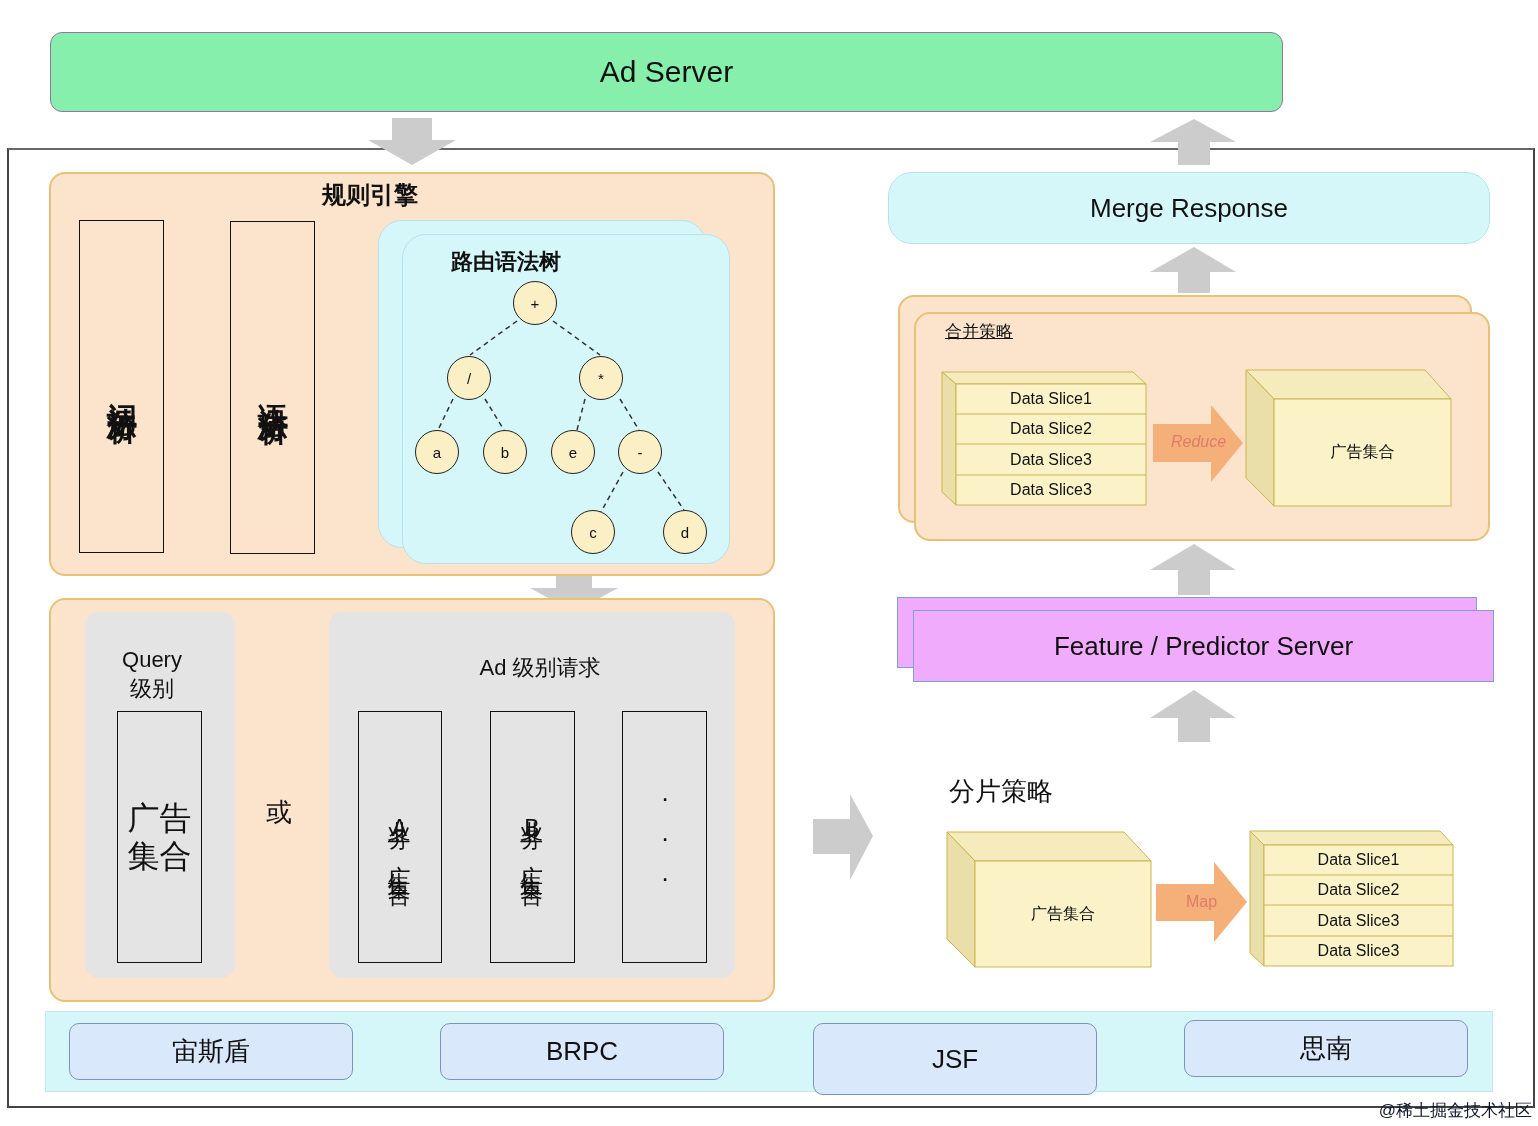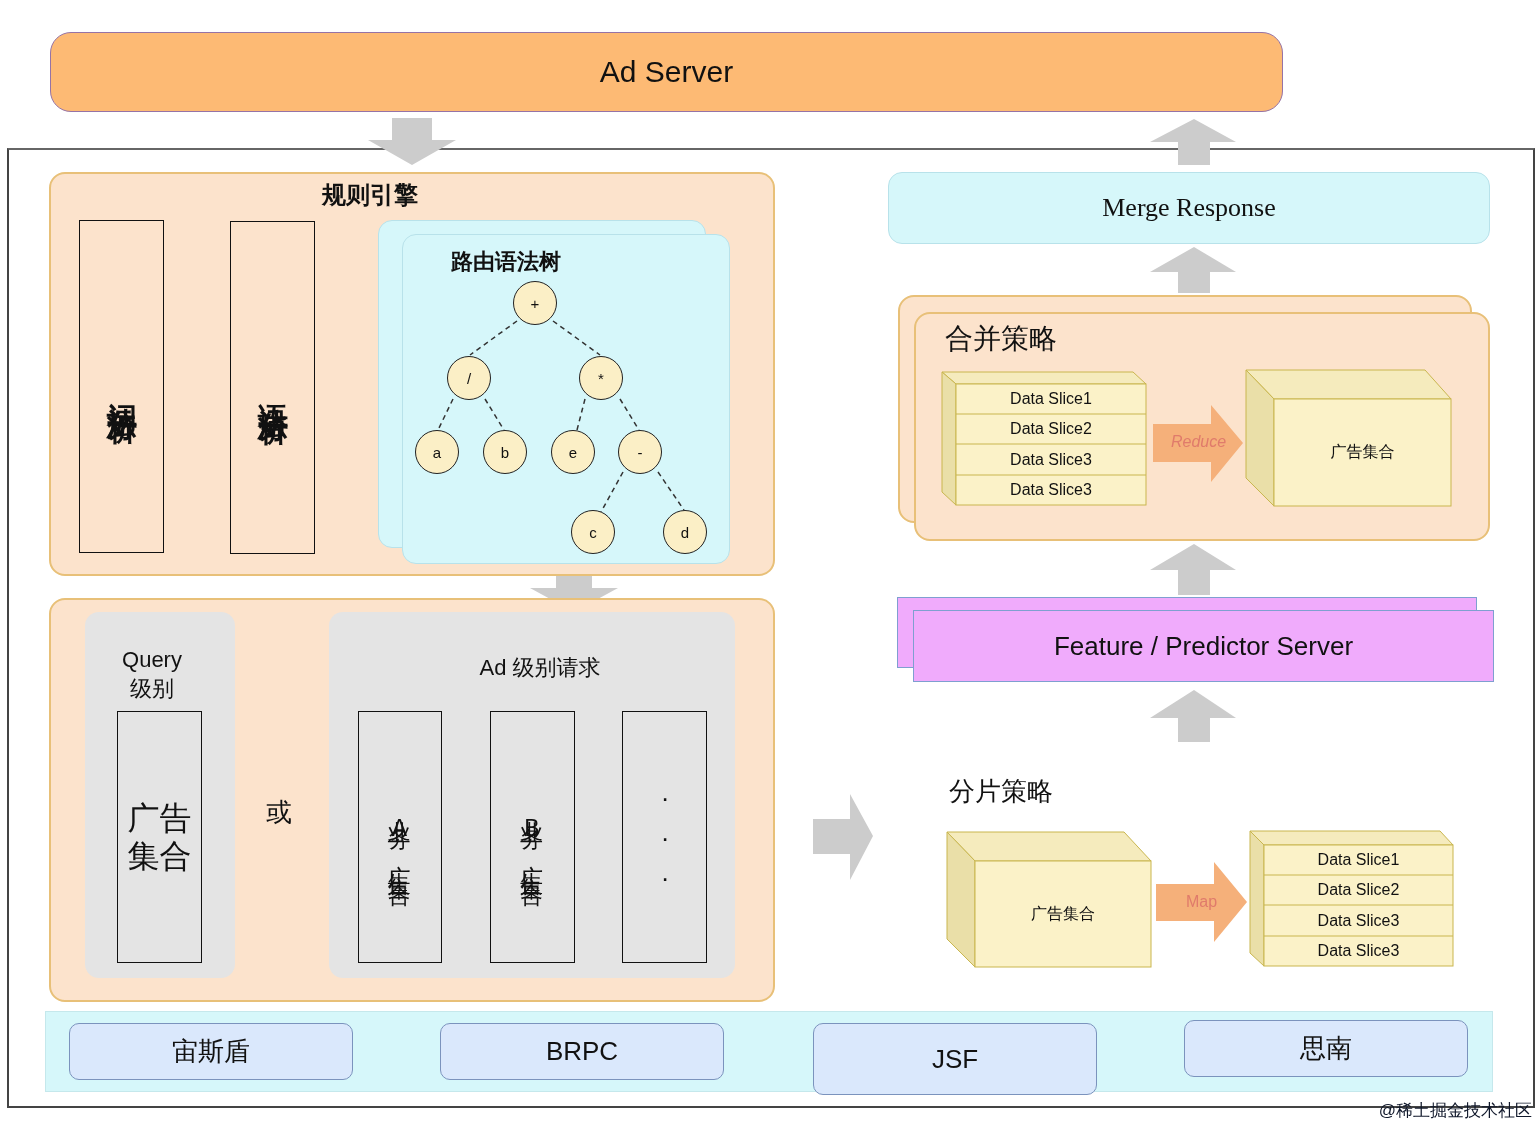--- a/index.html
+++ b/index.html
@@ -1,24 +1,24 @@
 <!DOCTYPE html>
 <html><head>
 <meta charset="utf-8">
 <style>
   html,body{margin:0;padding:0;background:#ffffff;}
   body{width:1538px;height:1126px;position:relative;overflow:hidden;font-family:"Liberation Sans","DejaVu Sans",sans-serif;color:#111;}
   .abs{position:absolute;box-sizing:border-box;}
   .center{display:flex;align-items:center;justify-content:center;text-align:center;}
-  .adserver{left:50px;top:32px;width:1233px;height:80px;background:#fdba74;border:1.5px solid #9673a6;border-radius:21px;font-size:30px;}
+  .adserver{left:50px;top:32px;width:1233px;height:80px;background:#86efac;border:1.5px solid #9673a6;border-radius:12px;font-size:30px;}
   .frame{left:7px;top:148px;width:1528px;height:960px;border:2px solid #444;border-top-color:#666;}
   .orange{background:#fce3cc;border:2px solid #e8c078;border-radius:16px;}
   .blackbox{background:transparent;border:1.5px solid #111;}
   .vert{writing-mode:vertical-rl;text-orientation:upright;letter-spacing:4px;}
-  .cyanbox{background:#d6f7fa;border:1.5px solid #b8e2ea;border-radius:14px;font-family:Liberation Serif, serif;}
+  .cyanbox{background:#d6f7fa;border:1.5px solid #b8e2ea;border-radius:24px;}
   .greybg{background:#e4e4e4;border-radius:14px;}
   .bluebox{background:#f0abfc;border:1.5px solid #7f9fd0;text-align:center;}
   .bottomBtn{background:#dae8fc;border:1.5px solid #7b93bd;border-radius:10px;font-size:26px;}
   .node{width:44px;height:44px;border-radius:50%;background:#fbefc6;border:1.5px solid #222;font-size:15px;}
   .slice{font-size:16px;}
   svg{position:absolute;overflow:visible;}
   .watermark{right:6px;bottom:4px;font-size:17px;color:#0f172a;}
 </style>
 </head>
 <body>
@@ -93,21 +93,21 @@
 <div class="abs blackbox center" style="left:622px;top:711px;width:85px;height:252px;">
   <span class="vert" style="font-size:26px;letter-spacing:10px;">...</span>
 </div>
 
 <div class="abs cyanbox center" style="left:888px;top:172px;width:602px;height:72px;font-size:26px;">
     <span>Merge Response</span>
   </div>
 
 <div class="abs orange" style="left:898px;top:295px;width:574px;height:228px;"></div>
 <div class="abs orange" style="left:914px;top:312px;width:576px;height:229px;"></div>
-<div class="abs" style="left:945px;top:320px;font-size:28px;">合并策略</div>
+<div class="abs" style="left:945px;top:320px;font-size:17px;text-decoration:underline;">合并策略</div>
 <svg width="1538" height="1126" style="left:0;top:0;">
   <polygon points="942,372 1133,372 1146,384 956,384" fill="#f5ebbd" stroke="#c9b64f"></polygon>
   <polygon points="942,372 956,384 956,505 942,492" fill="#eadfa8" stroke="#c9b64f"></polygon>
   <rect x="956" y="384" width="190" height="121" fill="#fbf2c8" stroke="#c9b64f"></rect>
   <line x1="956" y1="414" x2="1146" y2="414" stroke="#c9b64f"></line>
   <line x1="956" y1="444" x2="1146" y2="444" stroke="#c9b64f"></line>
   <line x1="956" y1="475" x2="1146" y2="475" stroke="#c9b64f"></line>
   <polygon points="1153,424 1211,424 1211,405 1243,443 1211,482 1211,462 1153,462" fill="#f5b07a"></polygon>
   <polygon points="1246,370 1425,370 1451,399 1274,399" fill="#f5ebbd" stroke="#c9b64f"></polygon>
   <polygon points="1246,370 1274,399 1274,506 1246,478" fill="#eadfa8" stroke="#c9b64f"></polygon>

